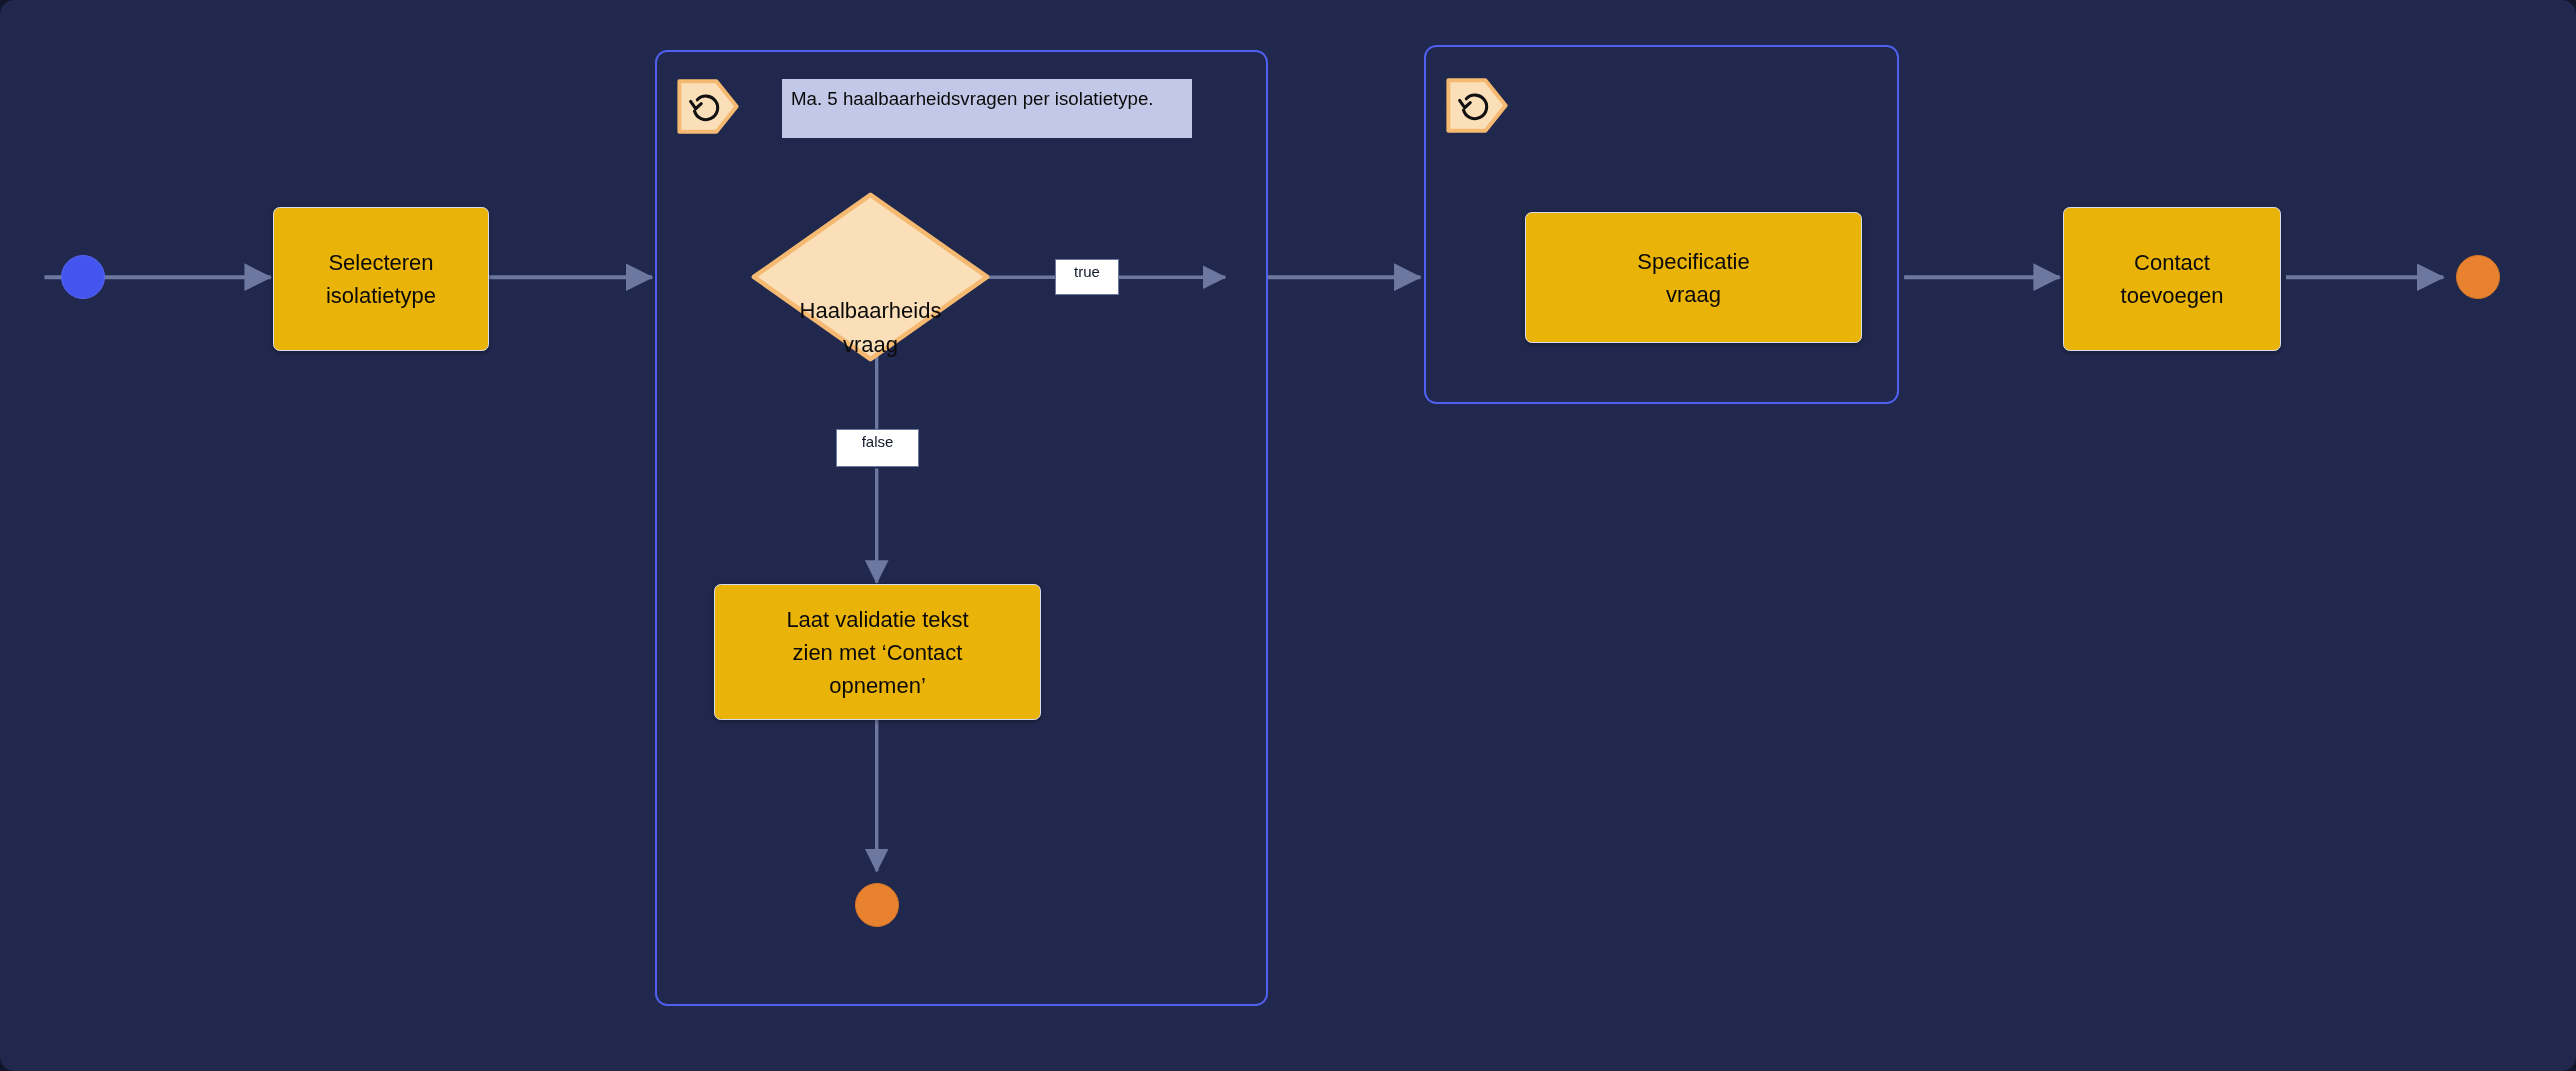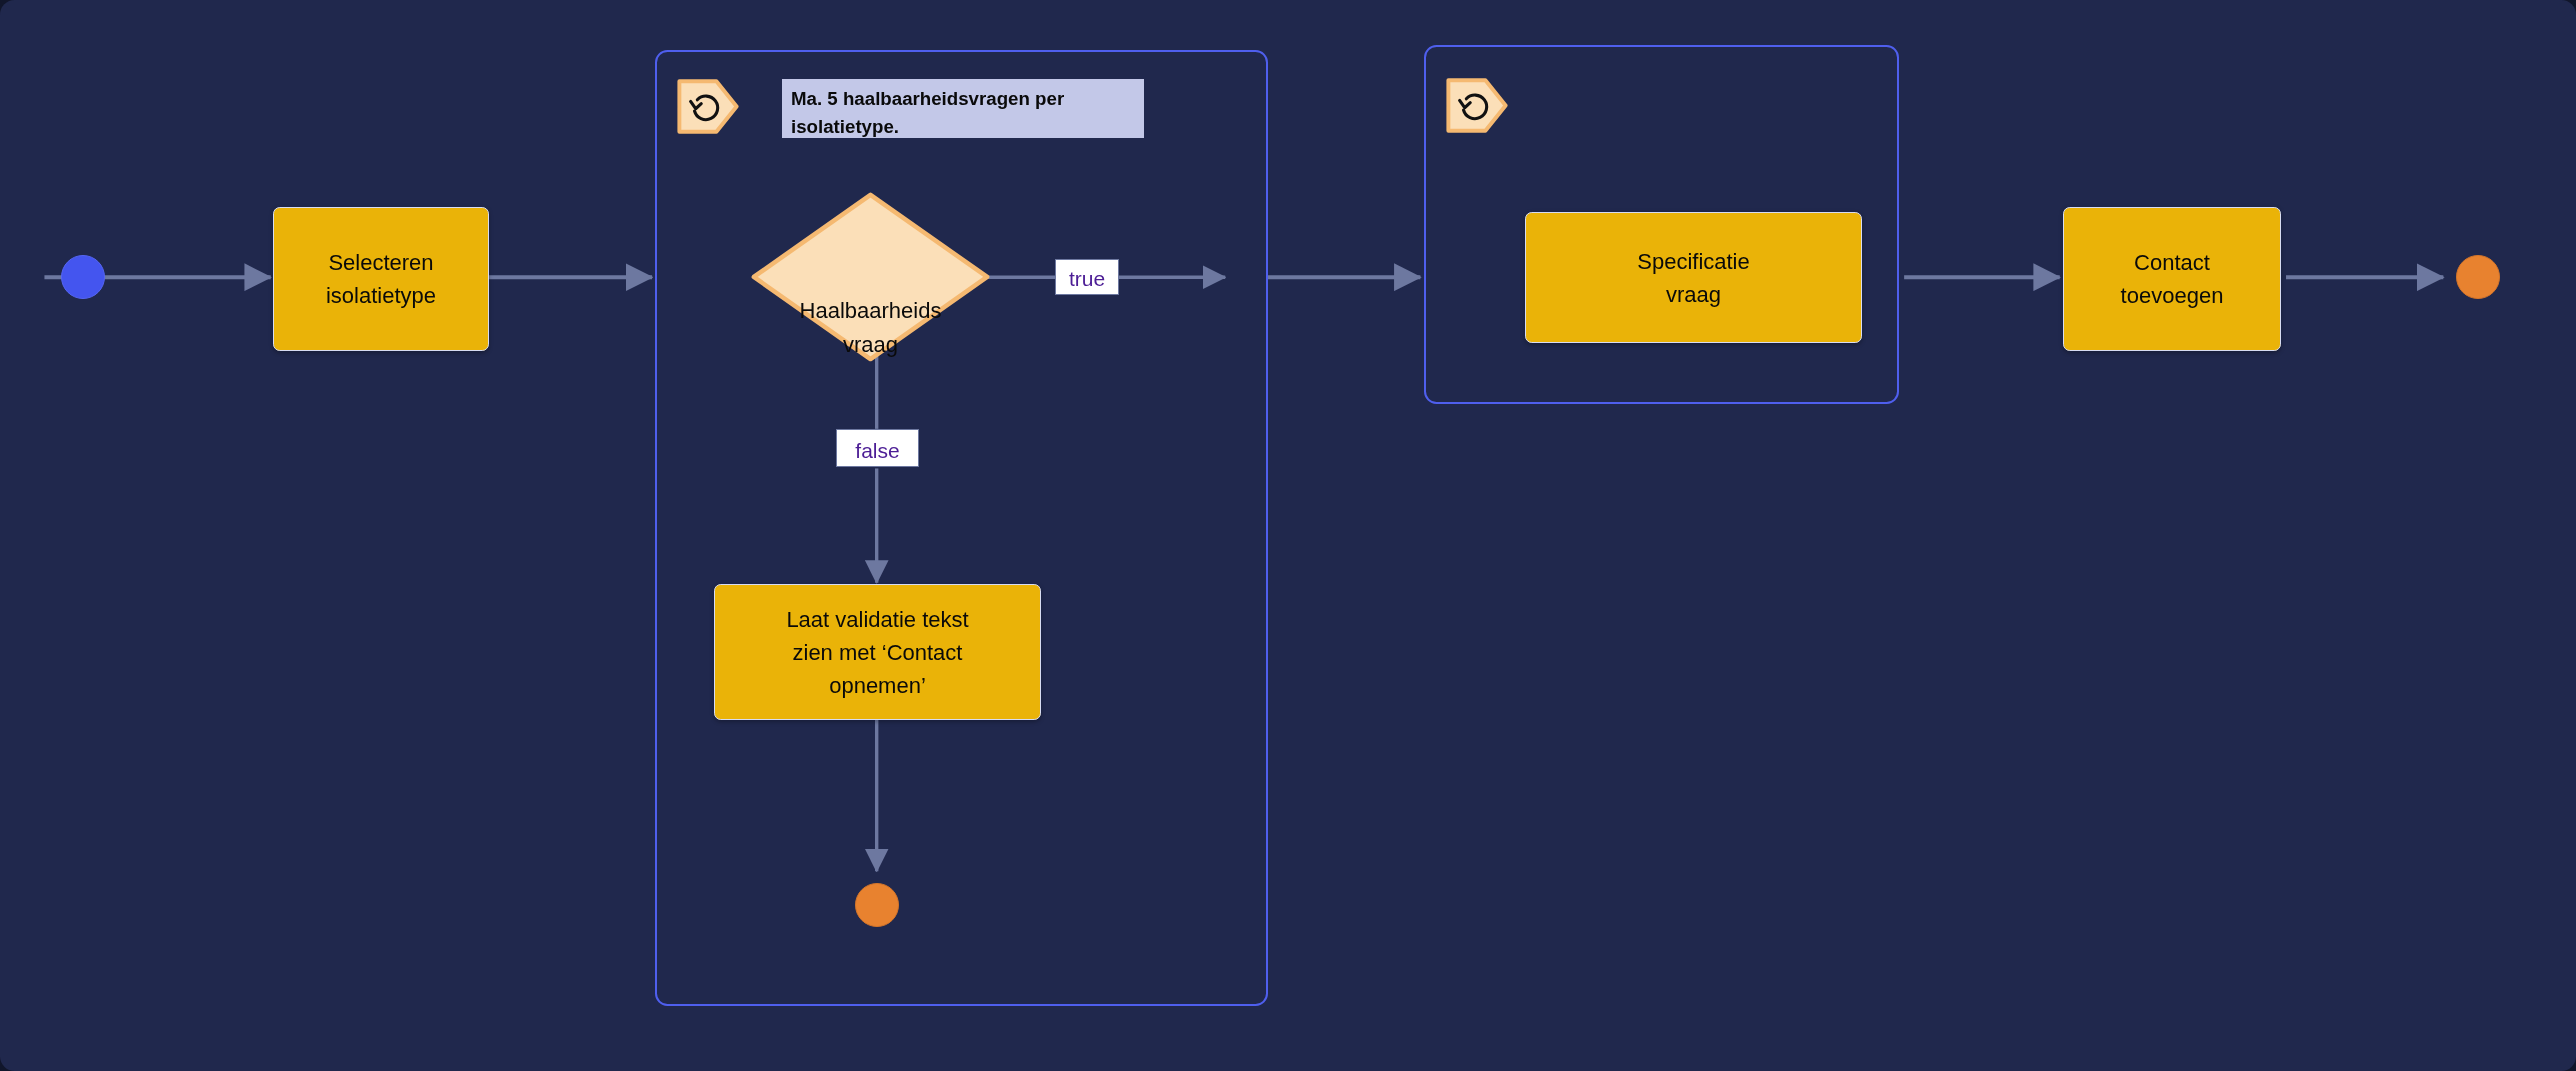--- a/index.html
+++ b/index.html
@@ -97,27 +97,27 @@
   
   .loop-marker {
     position: absolute;
   }
 
   
   .edge-label {
     position: absolute;
     background: #ffffff;
     border: 1.7px solid #6d78a0;
-    color: #4c1d95;
-    font-size: 21px;
+    color: #0f172a;
+    font-size: 15px;
     line-height: 1;
     padding: 4px 6.2px 5.1px 6.2px;
     box-sizing: border-box;
     display: flex;
-    align-items: flex-end;
+    align-items: flex-start;
     justify-content: center;
     white-space: nowrap;
   }
 
   
   .edge-layer {
     position: absolute;
     left: 0; top: 0;
     width: 2576px;
     height: 1071px;
@@ -170,21 +170,21 @@
   </div>
 
   <div class="loop-marker" style="left:1446px; top:78px; width:62px; height:55px;">
     <svg viewBox="0 0 110 98" width="62" height="55" xmlns="http://www.w3.org/2000/svg">
       <path d="M 4 4 L 70 4 L 106 49 L 70 94 L 4 94 Z" fill="#fbdfb8" stroke="#f5b971" stroke-width="7" stroke-linejoin="round"></path>
       <path d="M 36 37 A 21 21 0 1 1 31 57" fill="none" stroke="#111111" stroke-width="5.5" stroke-linecap="round"></path>
       <path d="M 24 40 L 33 53 L 43 44" fill="none" stroke="#111111" stroke-width="5.5" stroke-linecap="round" stroke-linejoin="round"></path>
     </svg>
   </div>
 
-  <div class="note" style="left:782px; top:79px; width:362px; height:59px;font-weight:bold;">
+  <div class="note" style="left:782px; top:79px; width:410px; height:59px;">
     <span>Ma. 5 haalbaarheidsvragen per isolatietype.</span>
   </div>
 
 
   <div class="terminal start" style="left:61px; top:255px; width:44px; height:44px;"></div>
 
   <div class="terminal end" style="left:2456px; top:255px; width:44px; height:44px;"></div>
 
   <div class="terminal end" style="left:855px; top:883px; width:44px; height:44px;"></div>
 

